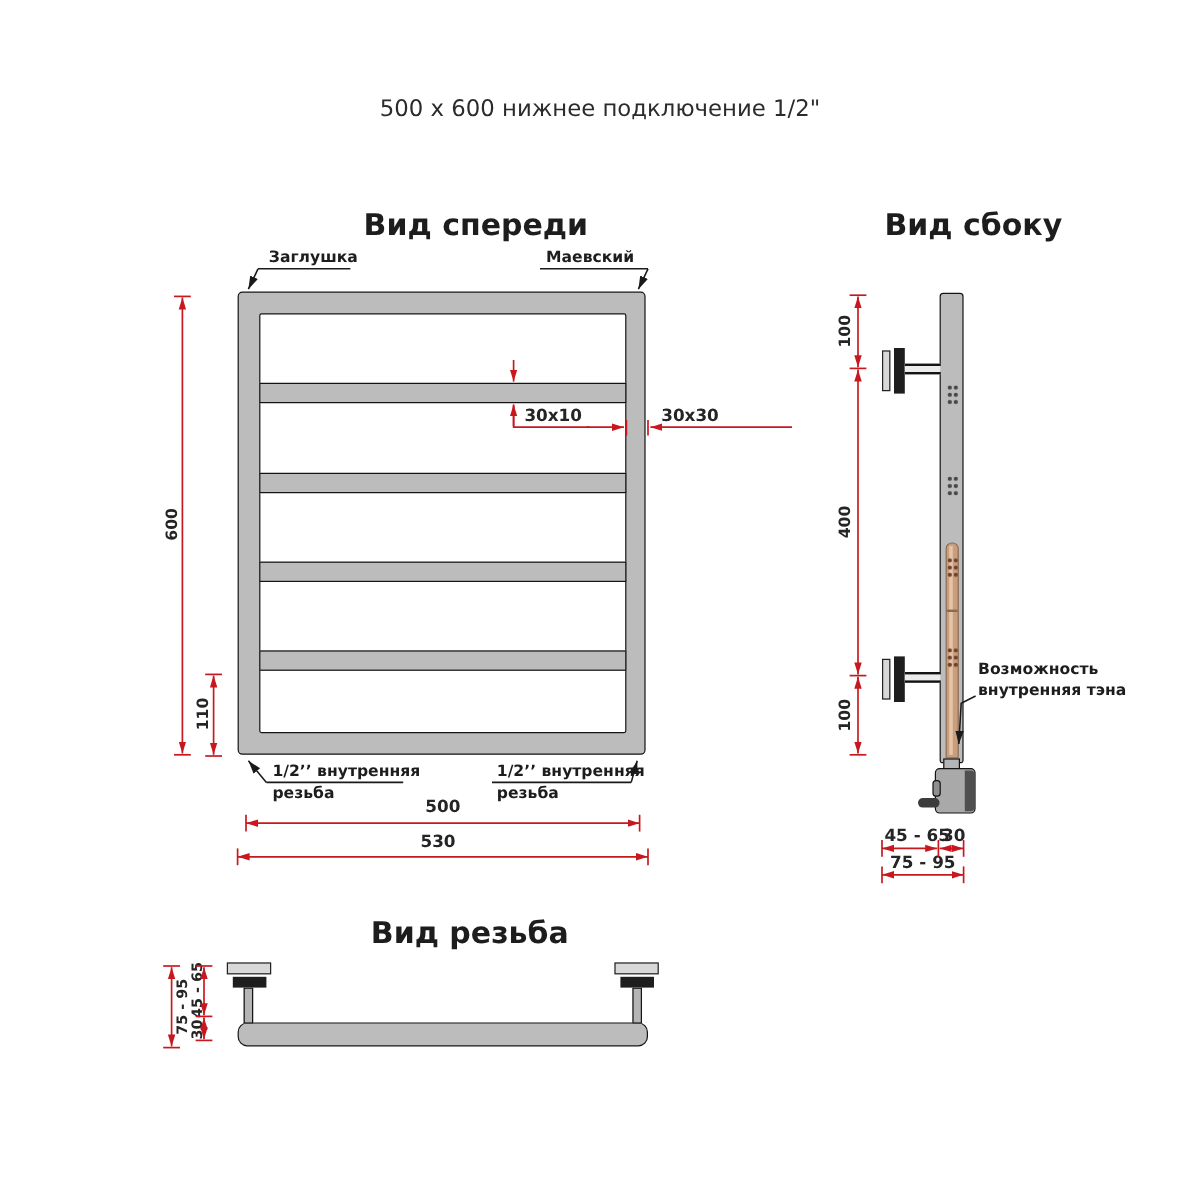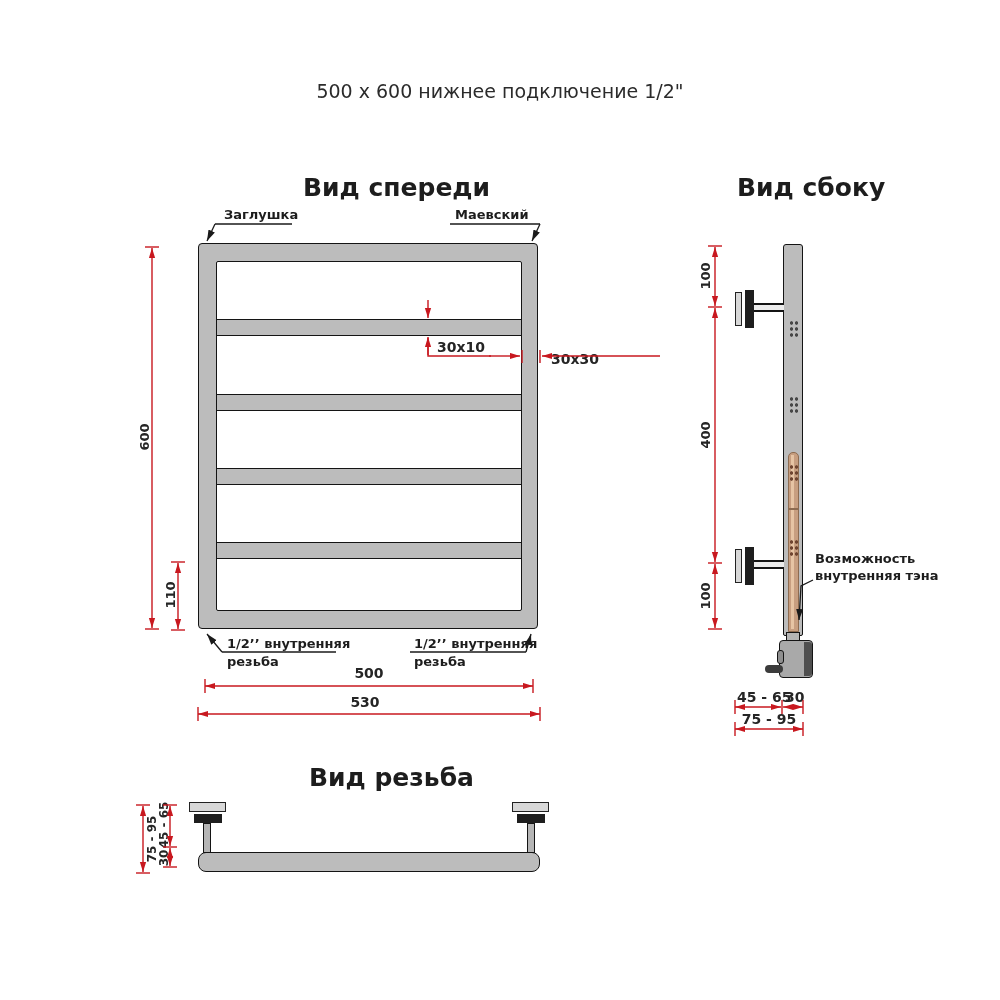--- a/index.html
+++ b/index.html
@@ -60,21 +60,21 @@
   <div class="xbar" style="top:319px;"></div>
   <div class="xbar" style="top:394px;"></div>
   <div class="xbar" style="top:468px;"></div>
   <div class="xbar" style="top:542px;"></div>
 
   <div class="lbl" style="left:224px;top:207px;">Заглушка</div>
   <div class="lbl" style="left:455px;top:207px;">Маевский</div>
   <div class="vdim" style="left:144px;top:437px;">600</div>
   <div class="vdim" style="left:170px;top:595px;">110</div>
   <div class="dim" style="left:437px;top:339px;text-align:center;">30x10</div>
-  <div class="dim" style="left:551px;top:339px;margin-top:12px;">30x30</div>
+  <div class="dim" style="left:551px;top:339px;">30x30</div>
   <div class="dim dimc" style="left:369px;top:665px;text-align:right;">500</div>
   <div class="dim dimc" style="left:365px;top:694px;">530</div>
   <div class="lbl" style="left:227px;top:636px;">1/2’’ внутренняя</div>
   <div class="lbl" style="left:227px;top:654px;">резьба</div>
   <div class="lbl" style="left:414px;top:636px;">1/2’’ внутренняя</div>
   <div class="lbl" style="left:414px;top:654px;">резьба</div>
 
   <div class="metal" style="left:783px;top:244px;width:20px;height:392px;border-radius:3px 3px 2px 2px;"></div>
 
   <div class="plateV" style="left:735px;top:292px;width:7px;height:34px;"></div>

